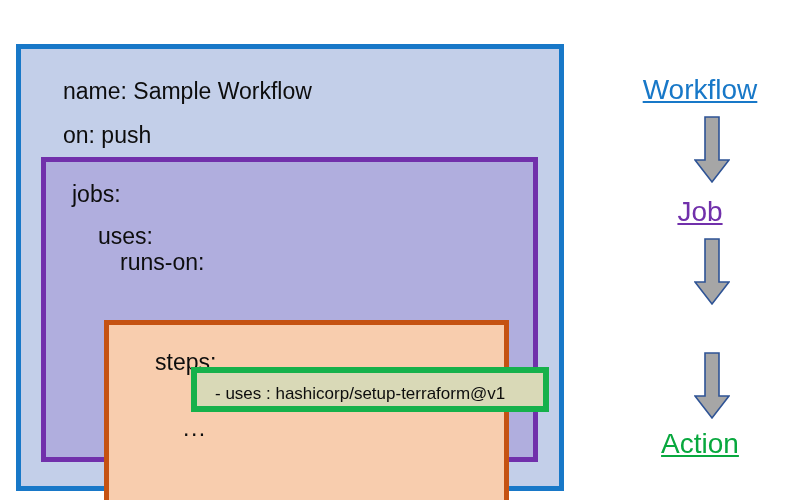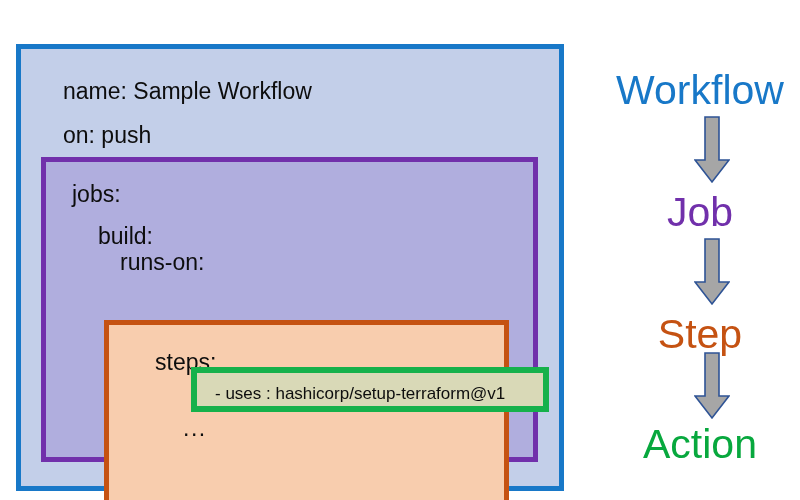--- a/index.html
+++ b/index.html
@@ -87,24 +87,25 @@
     left: 600px;
     top: 56px;
     width: 200px;
     height: 420px;
   }
 
   .legend-label {
     position: absolute;
     width: 200px;
     text-align: center;
-    font-size: 41px;
+    font-size: 28px;
     line-height: 40px;
     white-space: nowrap;
     font-family: "Liberation Sans", sans-serif;
+    text-decoration: underline;
   }
 
   .legend-label.workflow { top: 14px;  color: #1878c8; }
   .legend-label.job      { top: 136px; color: #7130ab; }
   .legend-label.step     { top: 258px; color: #c55212; }
   .legend-label.action   { top: 368px; color: #08a83e; }
 
   .legend-arrow {
     position: absolute;
     left: 94px;
@@ -123,21 +124,21 @@
 <div class="box" id="workflow-box">
 
   <div class="yaml-line line-name">name: Sample Workflow</div>
 
   <div class="yaml-line line-on">on: push</div>
 
   <div class="box" id="job-box">
 
     <div class="yaml-line line-jobs">jobs:</div>
 
-    <div class="yaml-line line-build">build:</div>
+    <div class="yaml-line line-build">uses:</div>
 
     <div class="yaml-line line-runson">runs-on:</div>
 
     <div class="box" id="step-box">
 
       <div class="yaml-line line-steps">steps:</div>
 
       <div class="box" id="action-box">
         <div class="yaml-line line-uses">- uses : hashicorp/setup-terraform@v1</div>
       </div>
@@ -155,21 +156,20 @@
   <svg class="legend-arrow a1" viewBox="0 0 36 68">
     <polygon points="11,1 25,1 25,44 35,44 18,66 1,44 11,44" fill="#a6a6a6" stroke="#2e5395" stroke-width="1.6" stroke-linejoin="miter"></polygon>
   </svg>
 
   <div class="legend-label job">Job</div>
 
   <svg class="legend-arrow a2" viewBox="0 0 36 68">
     <polygon points="11,1 25,1 25,44 35,44 18,66 1,44 11,44" fill="#a6a6a6" stroke="#2e5395" stroke-width="1.6" stroke-linejoin="miter"></polygon>
   </svg>
 
-  <div class="legend-label step">Step</div>
 
   <svg class="legend-arrow a3" viewBox="0 0 36 68">
     <polygon points="11,1 25,1 25,44 35,44 18,66 1,44 11,44" fill="#a6a6a6" stroke="#2e5395" stroke-width="1.6" stroke-linejoin="miter"></polygon>
   </svg>
 
   <div class="legend-label action">Action</div>
 
 </div>
 
 </body></html>

